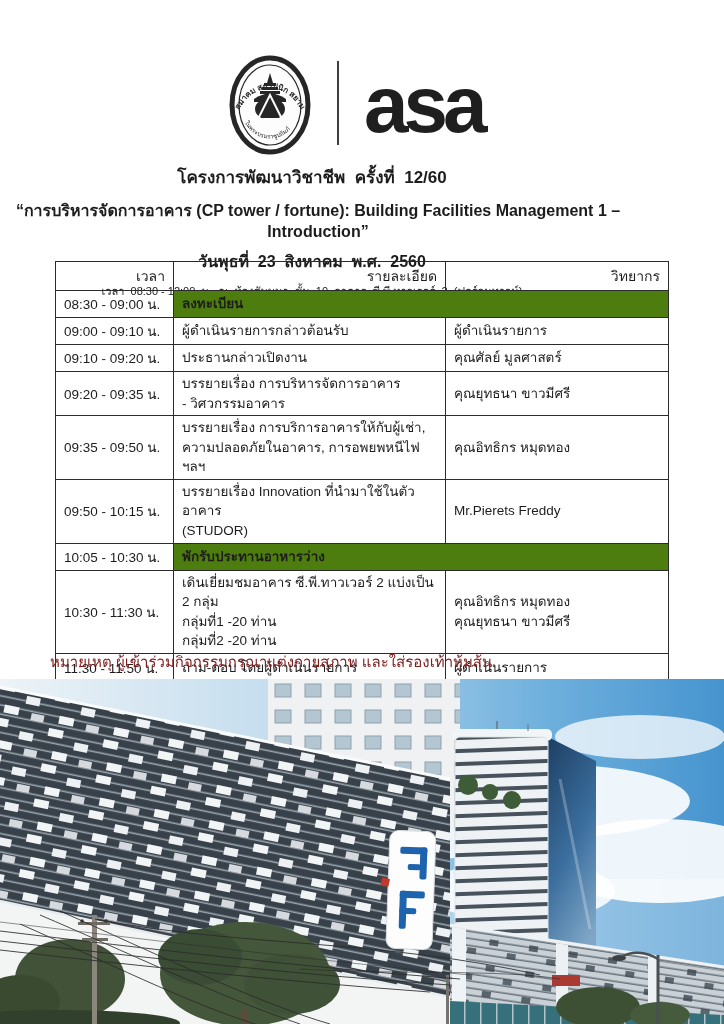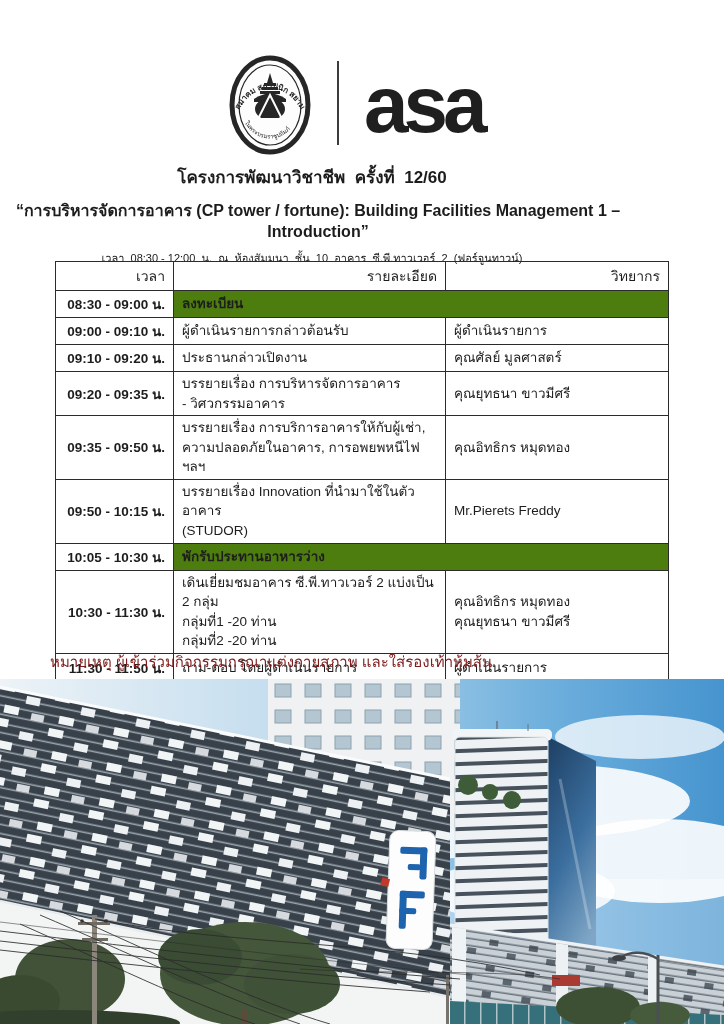--- a/index.html
+++ b/index.html
@@ -19,21 +19,21 @@
   .t2{font-size:16px;font-weight:bold;margin-bottom:8px;white-space:pre-wrap;padding-left:12px;}
   .t3{font-size:16px;font-weight:bold;margin-bottom:8px;white-space:pre-wrap;}
   .t4{font-size:11px;font-weight:normal;white-space:pre-wrap;}
 
   
   table.sched{position:absolute;left:55px;top:261px;width:613px;border-collapse:collapse;
               table-layout:fixed;font-size:13.5px;color:#1d1d1d;}
   table.sched col.c1{width:118px;} table.sched col.c2{width:272px;} table.sched col.c3{width:223px;}
   table.sched th,table.sched td{border:1.2px solid #2b2b2b;padding:2px 8px;vertical-align:middle;}
   table.sched th{font-weight:normal;text-align:right;height:24px;font-size:14px;}
-  td.time{text-align:right;white-space:nowrap;font-weight:bold;}
+  td.time{text-align:left;white-space:nowrap;}
   td.det,td.spk{text-align:left;white-space:pre-line;line-height:1.45;}
   tr.r-sm{height:25px;} tr.r-s2{height:30px;} tr.r-md{height:41px;} tr.r-lg{height:57px;}
   td.hl{background:#4d7c0f;font-weight:bold;}
 
   
   .note{position:absolute;left:50px;top:650px;font-size:15px;color:#7f1d1d;white-space:pre-wrap;}
 
   
   .photo{position:absolute;left:0;top:679px;width:724px;height:345px;}
 </style>
@@ -66,20 +66,21 @@
       </g>
       <polygon points="46,42 58,66 34,66" fill="none" stroke="#fdfdfd" stroke-width="2"></polygon>
     </svg>
     <div class="logo-divider"></div>
     <div class="asa">asa</div>
   </div>
 
   <div class="titles">
     <div class="t1">โครงการพัฒนาวิชาชีพ  ครั้งที่  12/60</div>
     <div class="t2">“การบริหารจัดการอาคาร (CP tower / fortune): Building Facilities Management 1 – Introduction”</div>
+    <div class="t3">วันพุธที่  23  สิงหาคม  พ.ศ.  2560</div>
     <div class="t4">เวลา  08:30 - 12:00  น.  ณ  ห้องสัมมนา  ชั้น  10  อาคาร  ซี.พี.ทาวเวอร์  2  (ฟอร์จูนทาวน์)</div>
   </div>
 
   <table class="sched">
     <colgroup>
         <col class="c1">
         <col class="c2">
         <col class="c3">
       </colgroup>
     <tbody>

